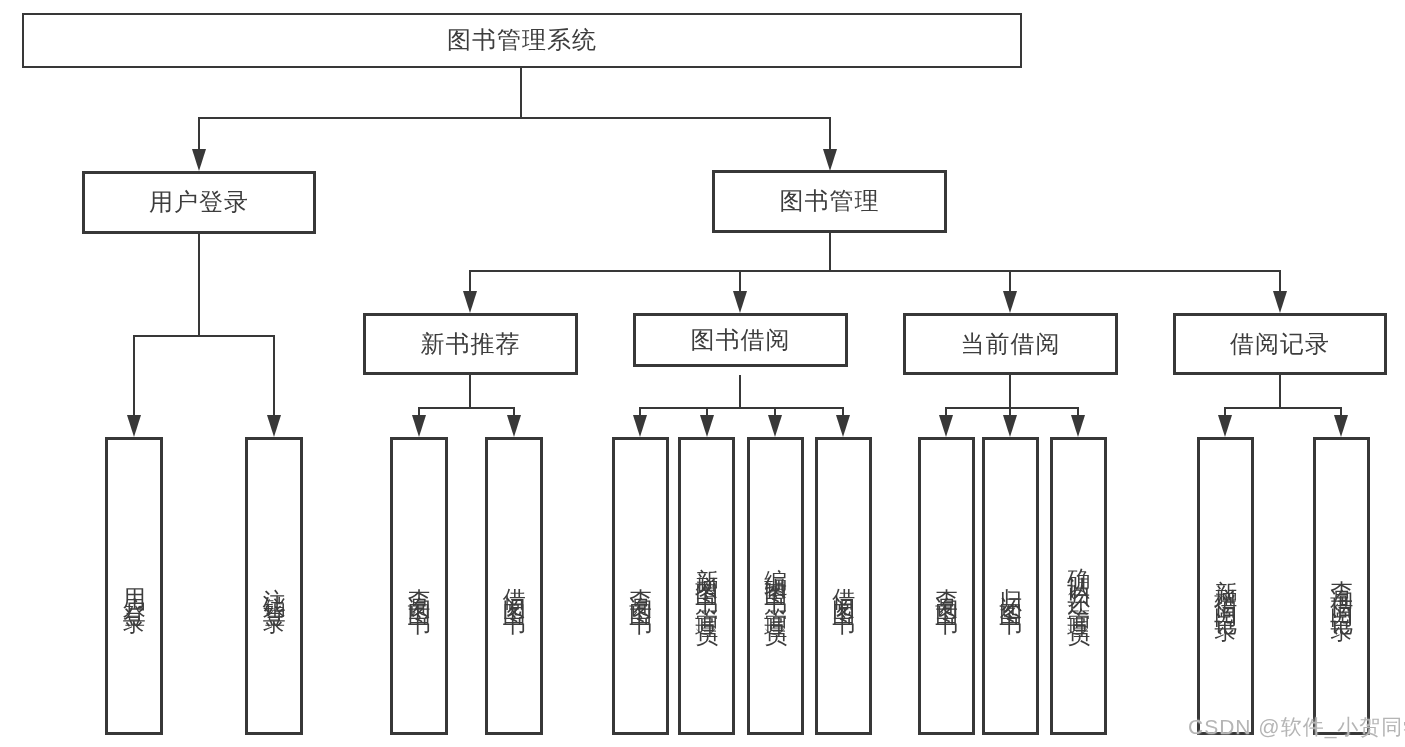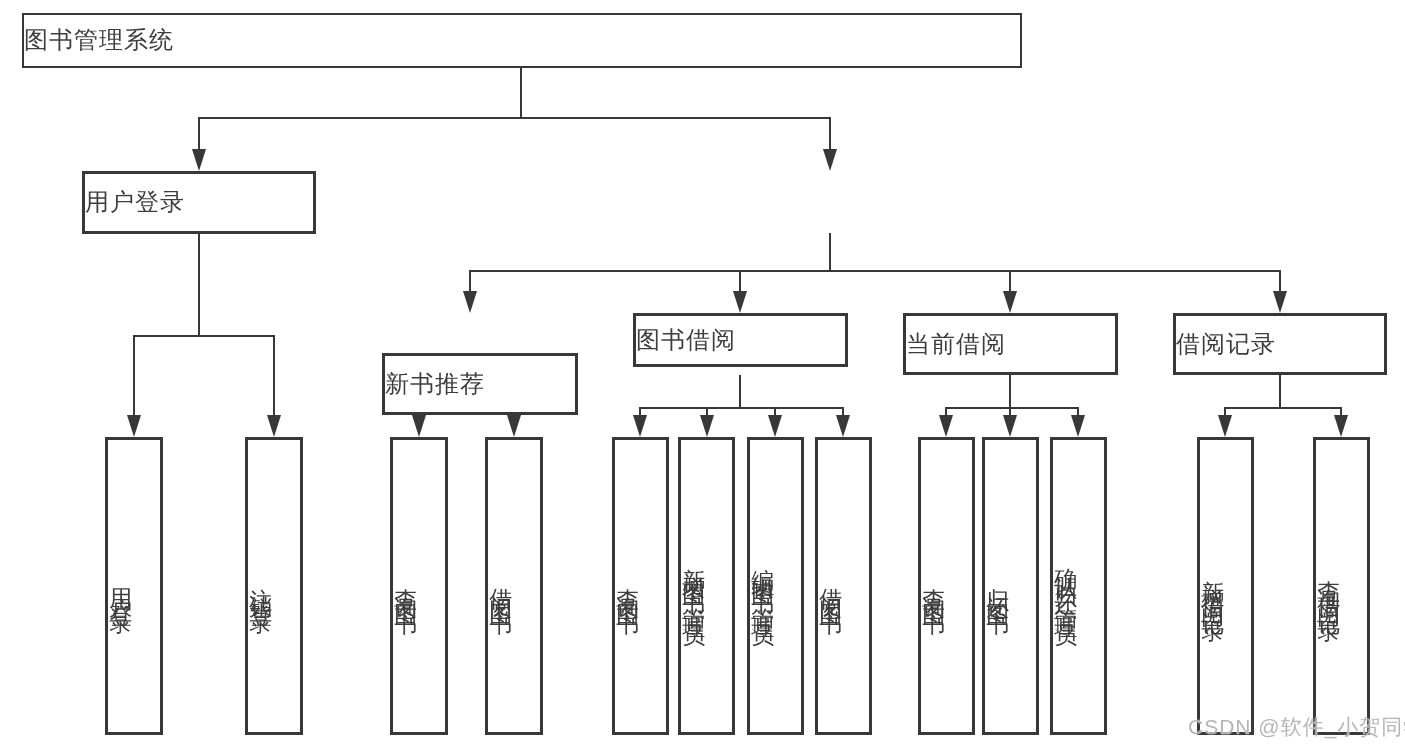--- a/index.html
+++ b/index.html
@@ -2,21 +2,21 @@
 <html><head>
 <meta charset="utf-8">
 <style>
   html,body{margin:0;padding:0;background:#ffffff;}
   .canvas{
     position:relative;width:1405px;height:747px;background:#ffffff;overflow:hidden;
     font-family:"Liberation Sans", sans-serif;color:#3d3d3d;
   }
   .box{
     position:absolute;box-sizing:border-box;background:#ffffff;
-    border:3px solid #383838;display:flex;align-items:center;justify-content:flex-start;
+    border:3px solid #383838;display:flex;align-items:center;justify-content:center;
     z-index:2;
   }
   .box.thin{border-width:2px;}
   .hlabel{font-size:24px;letter-spacing:1px;line-height:1.2;white-space:nowrap;}
   .leaf .vlabel{
     writing-mode:vertical-rl;text-orientation:mixed;
     font-size:23px;letter-spacing:8px;line-height:1.1;
   }
   .vl{position:absolute;width:2px;background:#383838;z-index:1;}
   .hl{position:absolute;height:2px;background:#383838;z-index:1;}
@@ -36,22 +36,25 @@
 
 <div class="canvas">
 
   <div class="box thin" style="left:22px;top:13px;width:1000px;height:55px;">
     <span class="hlabel">图书管理系统</span>
   </div>
 
   <div class="box" style="left:82px;top:171px;width:234px;height:63px;">
     <span class="hlabel">用户登录</span>
   </div>
+  <div class="box" style="left:712px;top:170px;width:235px;height:63px;">
+    <span class="hlabel">图书管理</span>
+  </div>
 
-  <div class="box" style="left:382px;top:313px;width:196px;height:62px;margin-top:40px;">
+  <div class="box" style="left:363px;top:313px;width:215px;height:62px;">
     <span class="hlabel">新书推荐</span>
   </div>
   <div class="box" style="left:633px;top:313px;width:215px;height:54px;">
     <span class="hlabel">图书借阅</span>
   </div>
   <div class="box" style="left:903px;top:313px;width:215px;height:62px;">
     <span class="hlabel">当前借阅</span>
   </div>
   <div class="box" style="left:1173px;top:313px;width:214px;height:62px;">
     <span class="hlabel">借阅记录</span>

